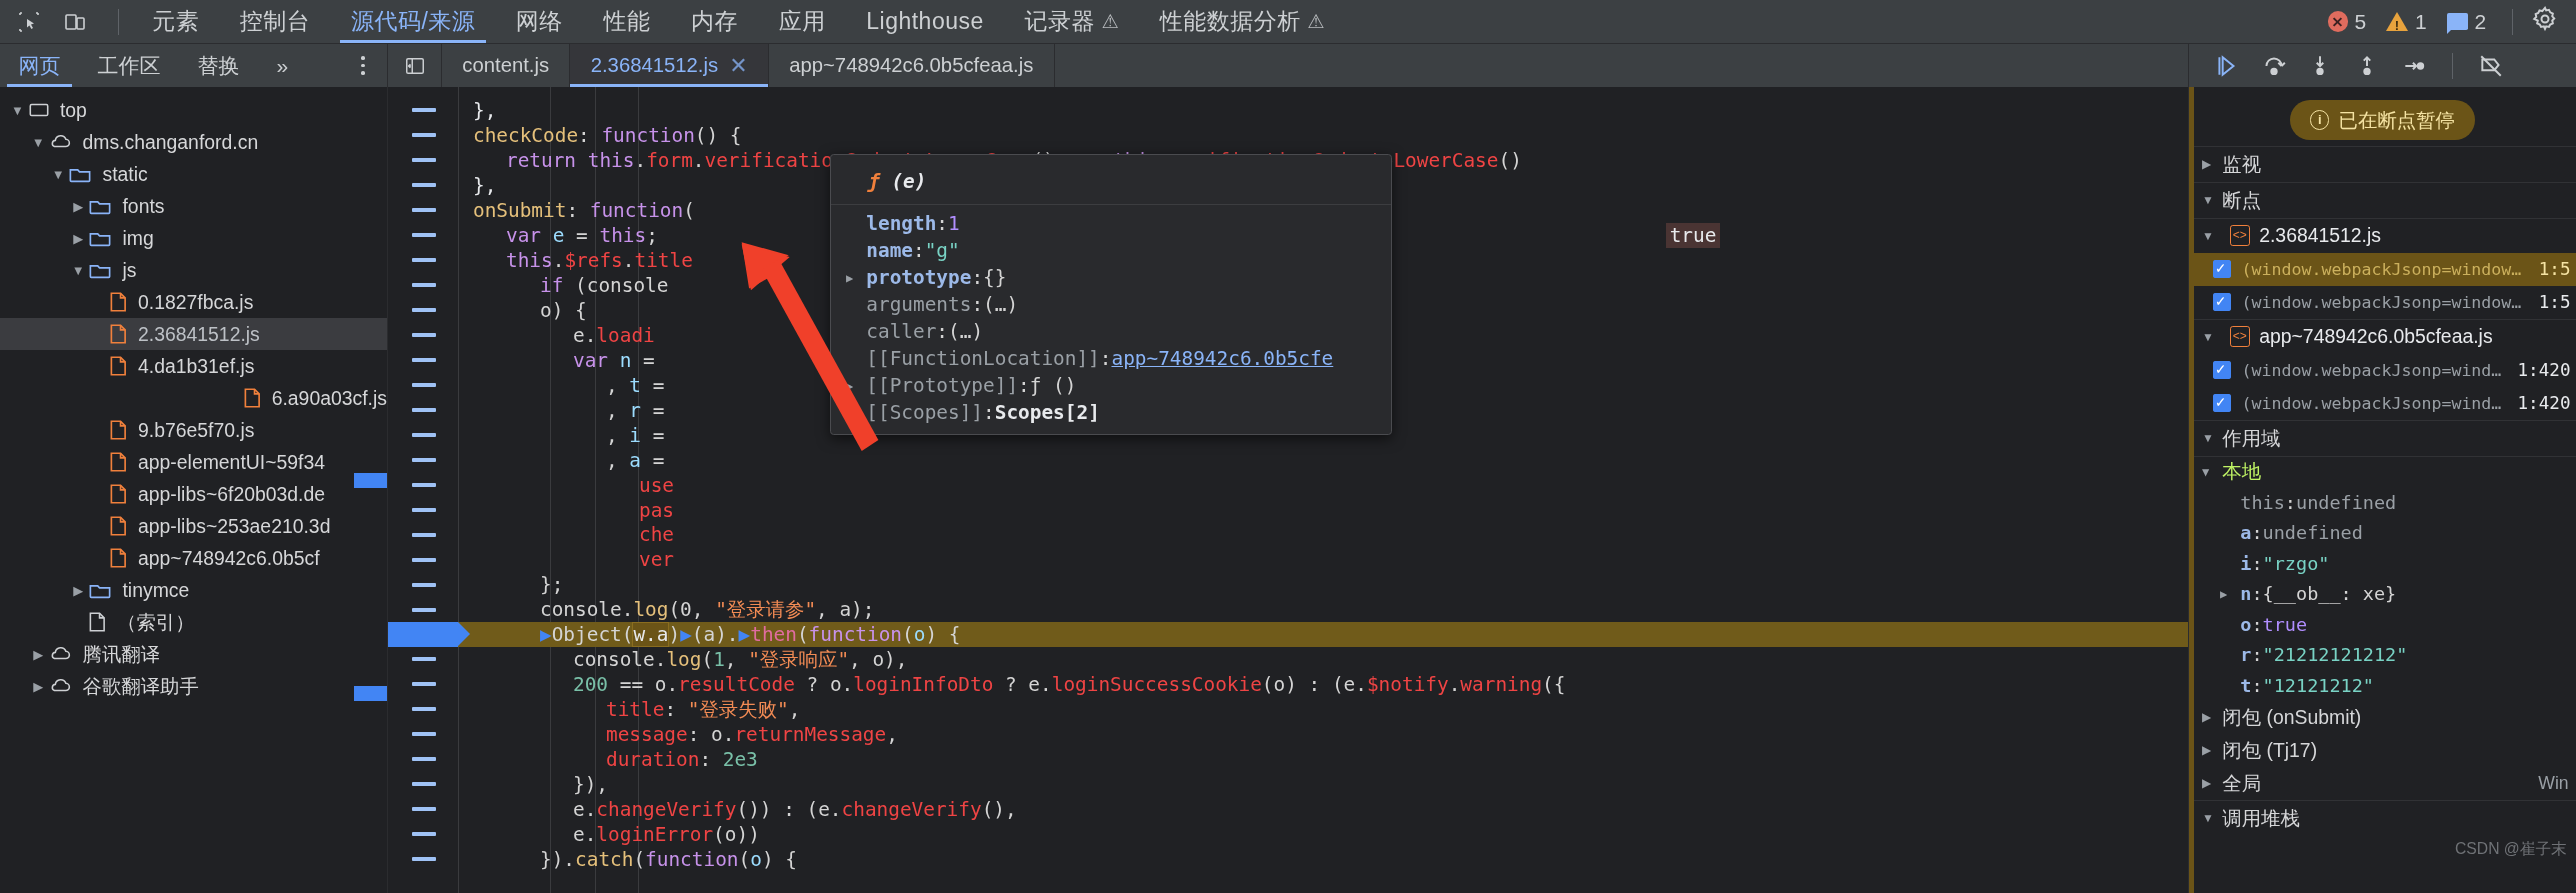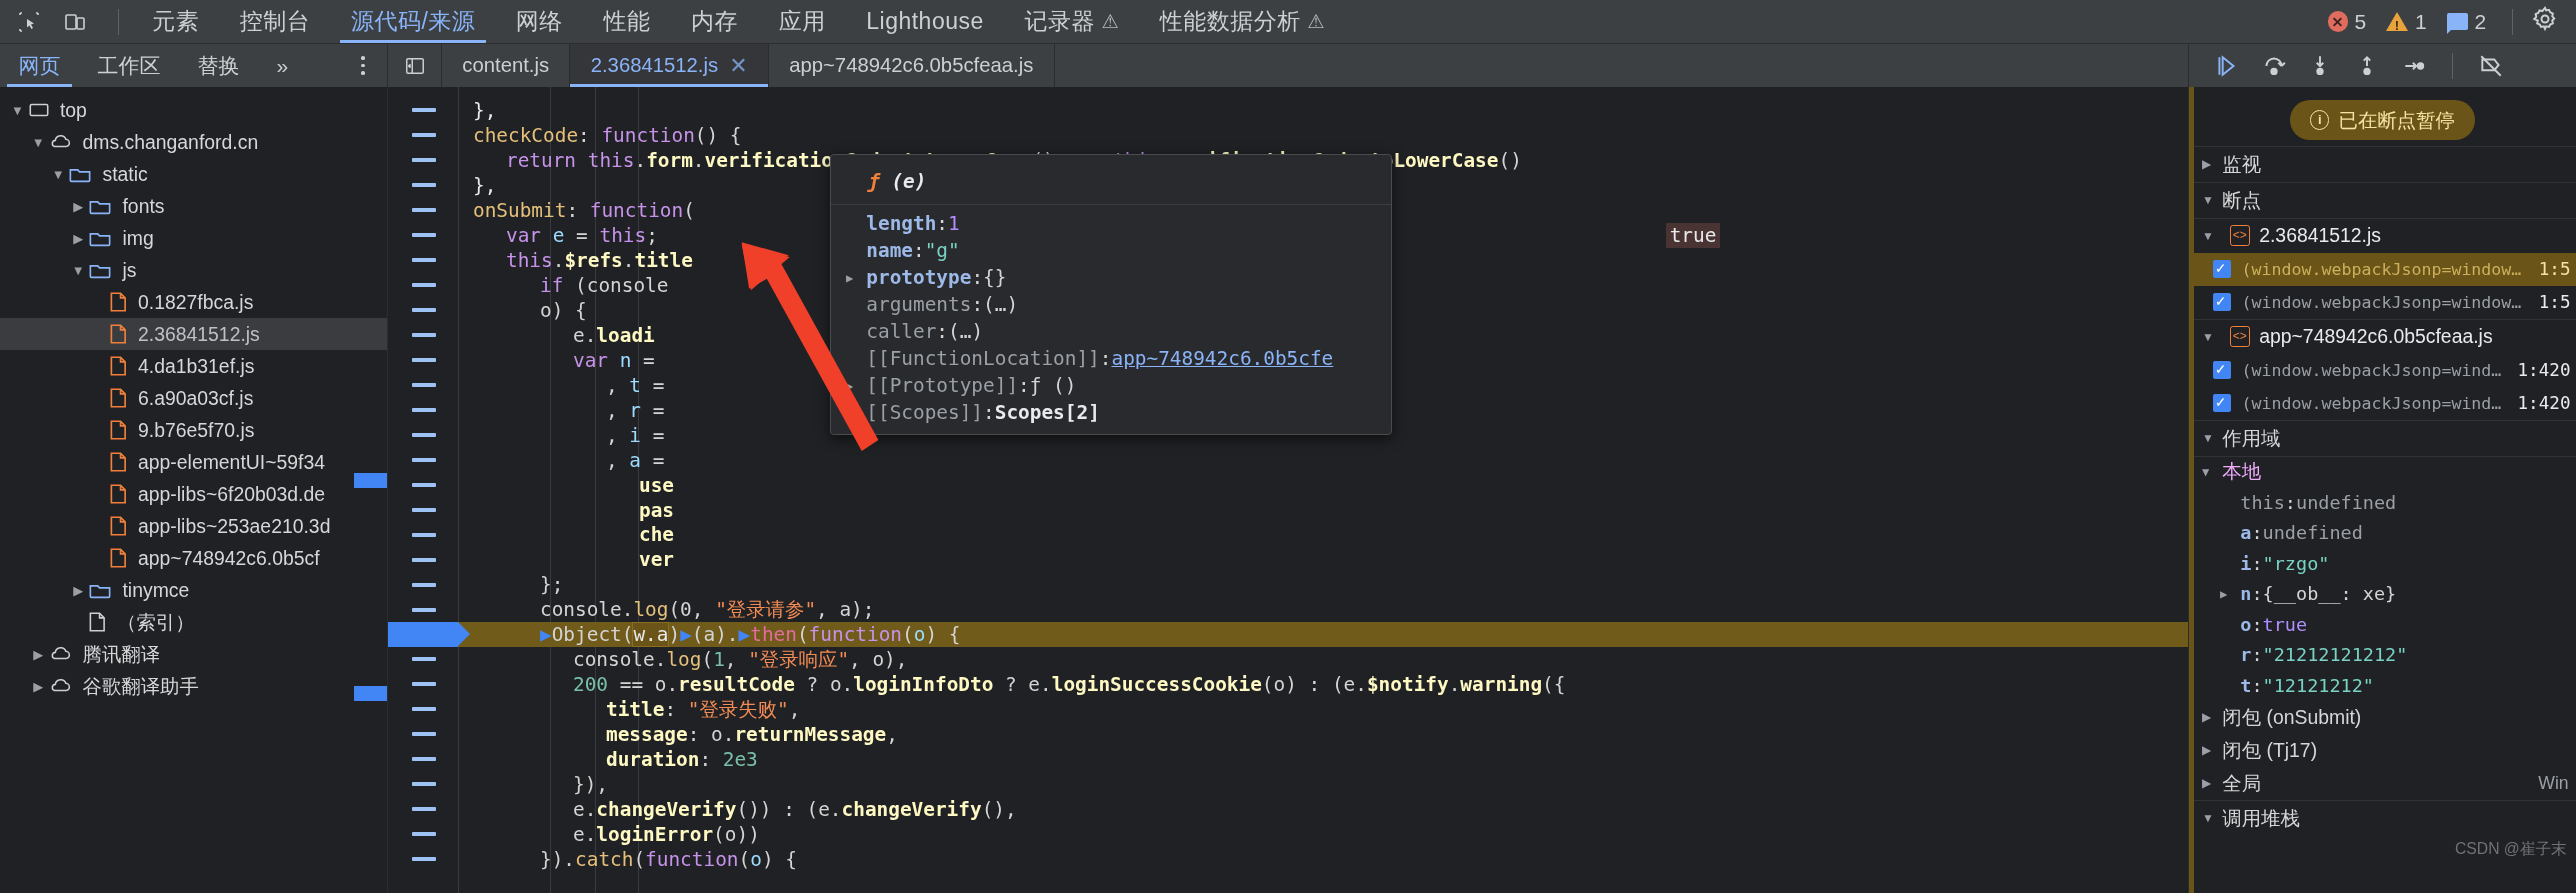--- a/index.html
+++ b/index.html
@@ -84,21 +84,21 @@
   
   .editor { flex:1; position:relative; background:#202124; overflow:hidden; min-width:0;}
   .gutter-col { position:absolute; top:0; bottom:0; width:0.9px; background:#3a3b3e;}
   .dashcol { position:absolute; left:0; top:0; bottom:0; width:70px; }
   .dash { position:absolute; width:24px; height:3.7px; background:#9fc2f5; border-radius:0.9px; left:24px;}
   .codelayer { position:absolute; inset:0; font-family:"DejaVu Sans Mono","Liberation Mono",monospace; font-size:19.4px; }
   .cline { position:absolute; left:0; white-space:pre; height:25px; line-height:25px;}
   .hl-exec { position:absolute; left:70px; right:0; height:25px; background:#705b1a; }
   .bp-arrow { position:absolute; left:0; width:70px; height:25px; background:#4285f4; }
   .bp-arrow::after{content:'';position:absolute;right:-12px;top:0;border-left:12px solid #4285f4;border-top:12.5px solid transparent;border-bottom:12.5px solid transparent;}
-  .k-kw{color:#c792ea;} .k-fn{color:#e5c07b;} .k-prop{color:#fef9c3;font-weight:bold;} .k-str{color:#f28b54;}
+  .k-kw{color:#c792ea;} .k-fn{color:#e5c07b;} .k-prop{color:#ef4444;} .k-str{color:#f28b54;}
   .k-num{color:#79c0a8;} .k-plain{color:#d4d4d4;} .k-var{color:#9cdcfe;} .k-this{color:#c792ea;}
   .k-punc{color:#d4d4d4;} .k-pink{color:#e06c9f;}
   .inline-true{background:#4a3433;color:#e8eaed;padding:0.9px 3.7px;}
   .tok-sel{background:#6b5417;outline:0.9px solid #8a6d1f;}
   .fold-b{color:#4285f4;}
 
   
   .popup {
     position:absolute; background:#292a2d; border:0.9px solid #4a4b4f; border-radius:3.7px;
     box-shadow: 0 3.7px 13px rgba(0,0,0,.55); font-family:"DejaVu Sans Mono","Liberation Mono",monospace;
@@ -389,21 +389,21 @@
         <div class="trow" style="padding-left: 89px;">
           <span class="arrow none">▶</span>
           <span class="ti">
             <svg width="18.5" height="22" viewBox="0 0 20 24" fill="none" stroke="#f0803c" stroke-width="1.8">
               <path d="M2.5 2.5h10l5 5V21.5h-15z"></path>
               <path d="M12.5 2.5v5h5"></path>
             </svg>
           </span>
           <span>4.da1b31ef.js</span>
         </div>
-        <div class="trow" style="padding-left: 89px;">
+        <div class="trow" style="padding-left: 89px; justify-content: flex-end;">
           <span class="arrow none">▶</span>
           <span class="ti">
             <svg width="18.5" height="22" viewBox="0 0 20 24" fill="none" stroke="#f0803c" stroke-width="1.8">
               <path d="M2.5 2.5h10l5 5V21.5h-15z"></path>
               <path d="M12.5 2.5v5h5"></path>
             </svg>
           </span>
           <span>6.a90a03cf.js</span>
         </div>
         <div class="trow" style="padding-left: 89px;">
@@ -682,21 +682,21 @@
           </div>
       </div>
       <div class="sect">
         <div class="secthead">
           <span class="ar">▼</span>
           <span>作用域</span>
         </div>
         <div class="sect" style="border-top:0.9px solid #313235">
           <div class="scoperow" style="padding-left:13px">
             <span class="ar">▼</span>
-            <span style="font-family:'Liberation Sans',sans-serif;font-size:19.4px;color:#f0abfc">本地</span>
+            <span style="font-family:'Liberation Sans',sans-serif;font-size:19.4px;color:#bef264">本地</span>
           </div>
           <div id="scopevars">
               <div class="scoperow" style="padding-left: 31px;">
                 <span class="ar"></span>
                 <span class="sc-key-dim">this</span>
                 <span class="sc-obj">: </span>
                 <span class="sc-undef">undefined</span>
               </div>
               <div class="scoperow" style="padding-left: 31px;">
                 <span class="ar"></span>

